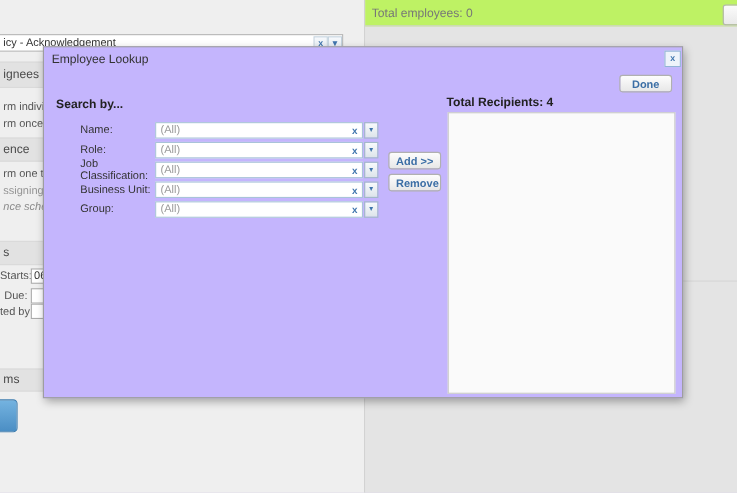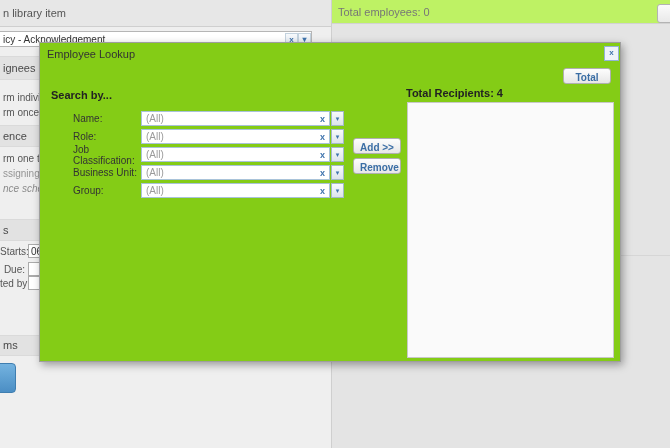--- a/index.html
+++ b/index.html
@@ -25,21 +25,21 @@
   .bg-combo .g-v{right:0;}
   .bg-input{position:absolute;left:28px;width:40px;height:12px;background:#fff;border:1px solid #ababab;font-size:10px;color:#333;padding:0 2px;font-family:"Liberation Sans",sans-serif;}
   .bg-form-label{position:absolute;left:0;width:25px;text-align:right;font-size:10px;color:#555;white-space:nowrap;}
   .primary-btn{position:absolute;left:-7px;top:363px;width:21px;height:28px;border-radius:4px;border:1px solid #3f7eb0;background:linear-gradient(#74b3e0,#4b8ec4);}
   .right-panel{position:absolute;left:332px;top:0;width:338px;height:448px;background:#e4e4e4;}
   .rp-top{position:absolute;left:0;top:0;right:0;height:23px;background:#bef264;border-bottom:1px solid #d2d2d2;}
   .rp-title{position:absolute;left:6px;top:6px;font-size:11px;color:#777;white-space:nowrap;}
   .rp-partial-btn{position:absolute;left:325px;top:4px;width:20px;height:17px;border:1px solid #b3b3b3;border-radius:3px;background:linear-gradient(#fbfbfb,#e9e9e9);}
   .rp-subdivider{position:absolute;left:288px;top:255px;width:50px;height:1px;background:#d6d6d6;}
   
-  .modal{position:absolute;left:39px;top:42px;width:580px;height:318px;background:#84cc16;border:1px solid #9e9e9e;box-shadow:2px 3px 8px rgba(0,0,0,.35);z-index:10;}
+  .modal{position:absolute;left:39px;top:42px;width:580px;height:318px;background:#c4b5fd;border:1px solid #9e9e9e;box-shadow:2px 3px 8px rgba(0,0,0,.35);z-index:10;}
   .modal-title{position:absolute;left:7px;top:5px;font-size:11px;color:#333;}
   .modal-close{position:absolute;left:564px;top:3px;width:13px;height:13px;background:#eef3fa;border:1px solid #93b3d6;color:#3f74ad;font-size:8px;font-weight:bold;line-height:12px;text-align:center;cursor:pointer;}
   .btn{border:1px solid #b0b0b0;border-radius:3px;background:linear-gradient(#fdfdfd,#e7e7e7);color:#3b6ea5;font-weight:bold;font-size:10px;text-align:center;font-family:"Liberation Sans",sans-serif;cursor:pointer;}
   .done-btn{position:absolute;left:523px;top:25px;width:48px;height:16px;line-height:15px;}
   .search-heading{position:absolute;left:11px;top:46px;font-size:11px;font-weight:bold;color:#222;}
   .fields{position:absolute;left:11px;top:68px;}
   .field-row{display:flex;align-items:center;height:15px;margin-bottom:3px;}
   .field-label{width:68px;font-size:10px;color:#333;padding-left:22px;}
   .combo{position:relative;width:189px;height:15px;background:#fff;border:1px solid #a9c3d9;box-sizing:border-box;display:flex;align-items:center;}
   .combo input{flex:1;border:none;outline:none;background:transparent;font-size:10px;color:#444;padding:0 0 0 4px;font-family:"Liberation Sans",sans-serif;min-width:0;}
@@ -48,23 +48,20 @@
   .drop-btn{width:13px;height:15px;margin-left:1px;box-sizing:border-box;border:1px solid #a3b9c9;background:linear-gradient(#f7fafc,#dde4ea);color:#3f74ad;font-size:7px;line-height:13px;text-align:center;cursor:pointer;}
   .add-btn{position:absolute;left:313px;top:95px;width:48px;height:16px;line-height:15px;}
   .remove-btn{position:absolute;left:313px;top:115px;width:48px;height:16px;line-height:15px;}
   .recipients-heading{position:absolute;left:366px;top:44px;font-size:11px;font-weight:bold;color:#222;}
   .recipients-list{position:absolute;left:367px;top:59px;width:205px;height:254px;background:#fafafa;border:1px solid #c8c8c8;}
 </style>
 </head>
 <body>
 
 <div class="left-panel">
-  <div class="lp-top">
-    <div class="lp-header">n library item</div>
-  </div>
 
   <div class="bg-combo">
     <span class="val">icy - Acknowledgement</span>
     <span class="combo-glyph g-x">x</span>
     <span class="combo-glyph g-v">▾</span>
   </div>
 
   <div class="band" style="top:56px;height:22px;">
     <div class="band-label" style="top:5px;">ignees</div>
   </div>
@@ -98,21 +95,21 @@
   <div class="rp-top">
     <div class="rp-title">Total employees: 0</div>
     <div class="rp-partial-btn"></div>
   </div>
   <div class="rp-subdivider"></div>
 </div>
 
 <div class="modal">
   <div class="modal-title">Employee Lookup</div>
   <div class="modal-close">x</div>
-  <button class="btn done-btn">Total</button>
+  <button class="btn done-btn">Done</button>
 
   <div class="search-heading">Search by...</div>
 
   <div class="fields">
     <div class="field-row">
       <span class="field-label">Name:</span>
       <span class="combo">
         <input placeholder="(All)" style="">
         <span class="clear-x">x</span>
       </span>

